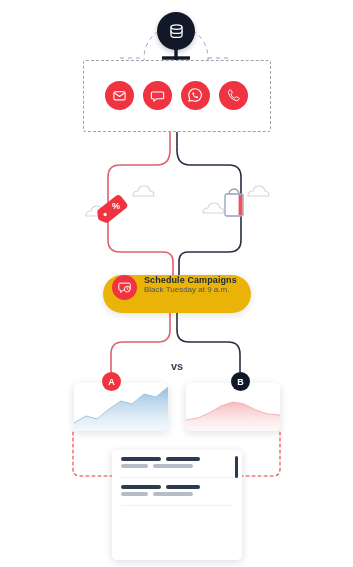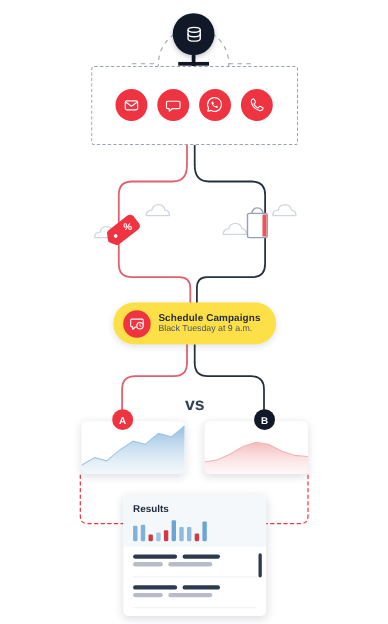--- a/index.html
+++ b/index.html
@@ -83,25 +83,24 @@
     left: 215px; top: 186px;
     width: 42px; height: 40px;
     z-index: 5;
   }
 
   
   .schedule-pill {
     position: absolute;
     left: 103px; top: 275px;
     width: 148px; height: 38px;
-    background: #fde047;
+    background: #eab308;
     border-radius: 19px;
     box-shadow: 0 2px 7px rgba(20,30,55,.13);
     display: flex;
-    align-items: center;
     padding: 0 9px;
     box-sizing: border-box;
     z-index: 6;
   }
   .sched-icon {
     width: 25px; height: 25px;
     border-radius: 50%;
     background: #ef3340;
     display: flex;
     align-items: center;
@@ -135,21 +134,21 @@
     color: #ffffff;
     z-index: 7;
   }
   .badge-a { left: 102px; top: 372px; background: #ef3340; }
   .badge-b { left: 231px; top: 372px; background: #111827; }
   .vs-label {
     position: absolute;
     left: 160px; top: 360px;
     width: 34px;
     text-align: center;
-    font-size: 16px;
+    font-size: 11px;
     font-weight: bold;
     color: #334155;
     z-index: 7;
   }
 
   
   .variant-card {
     position: absolute;
     top: 383px;
     width: 94px; height: 48px;
@@ -364,35 +363,20 @@
       </defs>
       <path d="M0,48 L0,37 L12,35 L23,30 L35,23 L47,19 L58,21 L70,27 L82,31 L94,32 L94,48 Z" fill="url(#gradB)"></path>
       <path d="M0,37 L12,35 L23,30 L35,23 L47,19 L58,21 L70,27 L82,31 L94,32" fill="none" stroke="#f1b5b8" stroke-width="1"></path>
     </svg>
   </div>
 
   <div class="badge badge-a">A</div>
   <div class="badge badge-b">B</div>
 
   <div class="results-panel">
-    <div class="results-head">
-      <div class="results-title">Results</div>
-      <div class="results-bars">
-        <div class="rbar" style="height:14px;background:#7fb2da"></div>
-        <div class="rbar" style="height:15px;background:#7fb2da"></div>
-        <div class="rbar" style="height:6px;background:#cf3a45"></div>
-        <div class="rbar" style="height:8px;background:#9fc4e0"></div>
-        <div class="rbar" style="height:10px;background:#cf3a45"></div>
-        <div class="rbar" style="height:19px;background:#6aa6d4"></div>
-        <div class="rbar" style="height:13px;background:#8dbbdf"></div>
-        <div class="rbar" style="height:13px;background:#8dbbdf"></div>
-        <div class="rbar" style="height:7px;background:#cf3a45"></div>
-        <div class="rbar" style="height:18px;background:#6aa6d4"></div>
-      </div>
-    </div>
 
     <div class="results-rows">
       <div class="res-row">
         <div class="ph-line">
           <div class="ph-dark" style="width:40px"></div>
           <div class="ph-dark" style="width:34px"></div>
         </div>
         <div class="ph-line">
           <div class="ph-gray" style="width:27px"></div>
           <div class="ph-gray" style="width:40px"></div>

